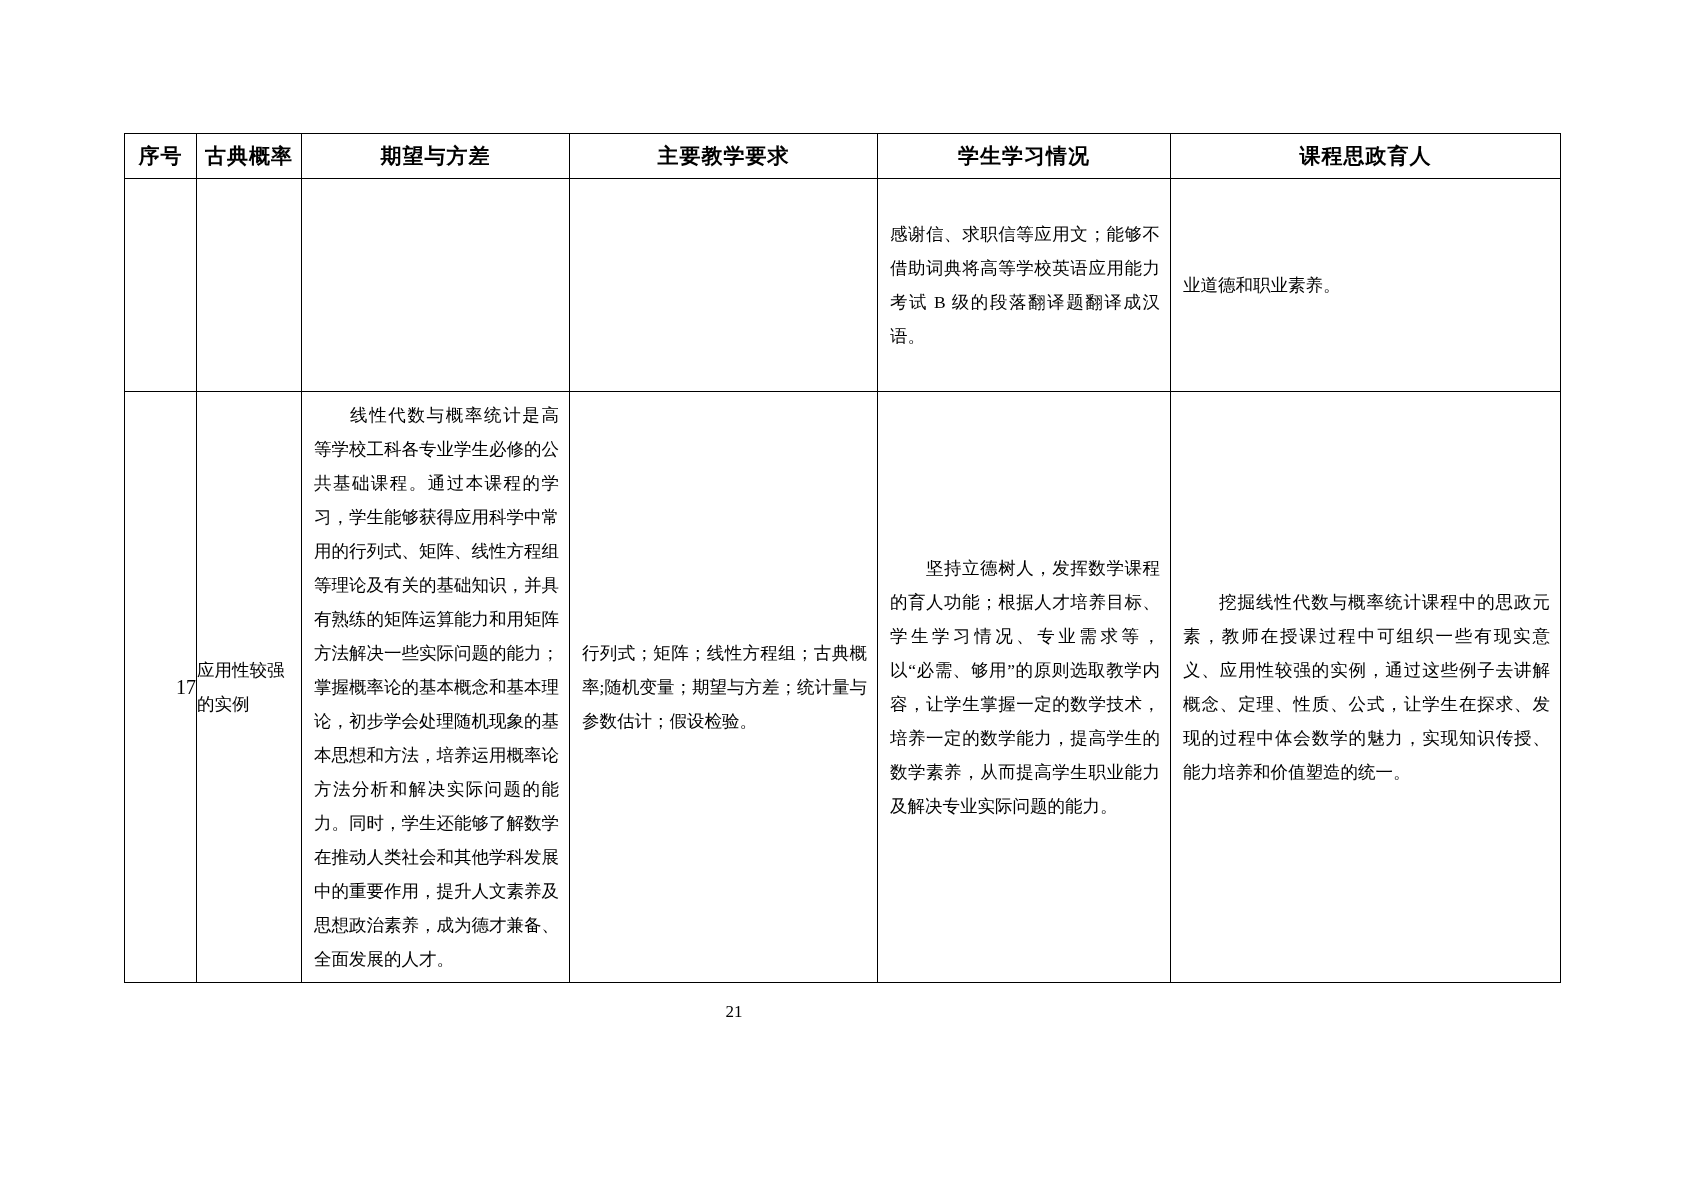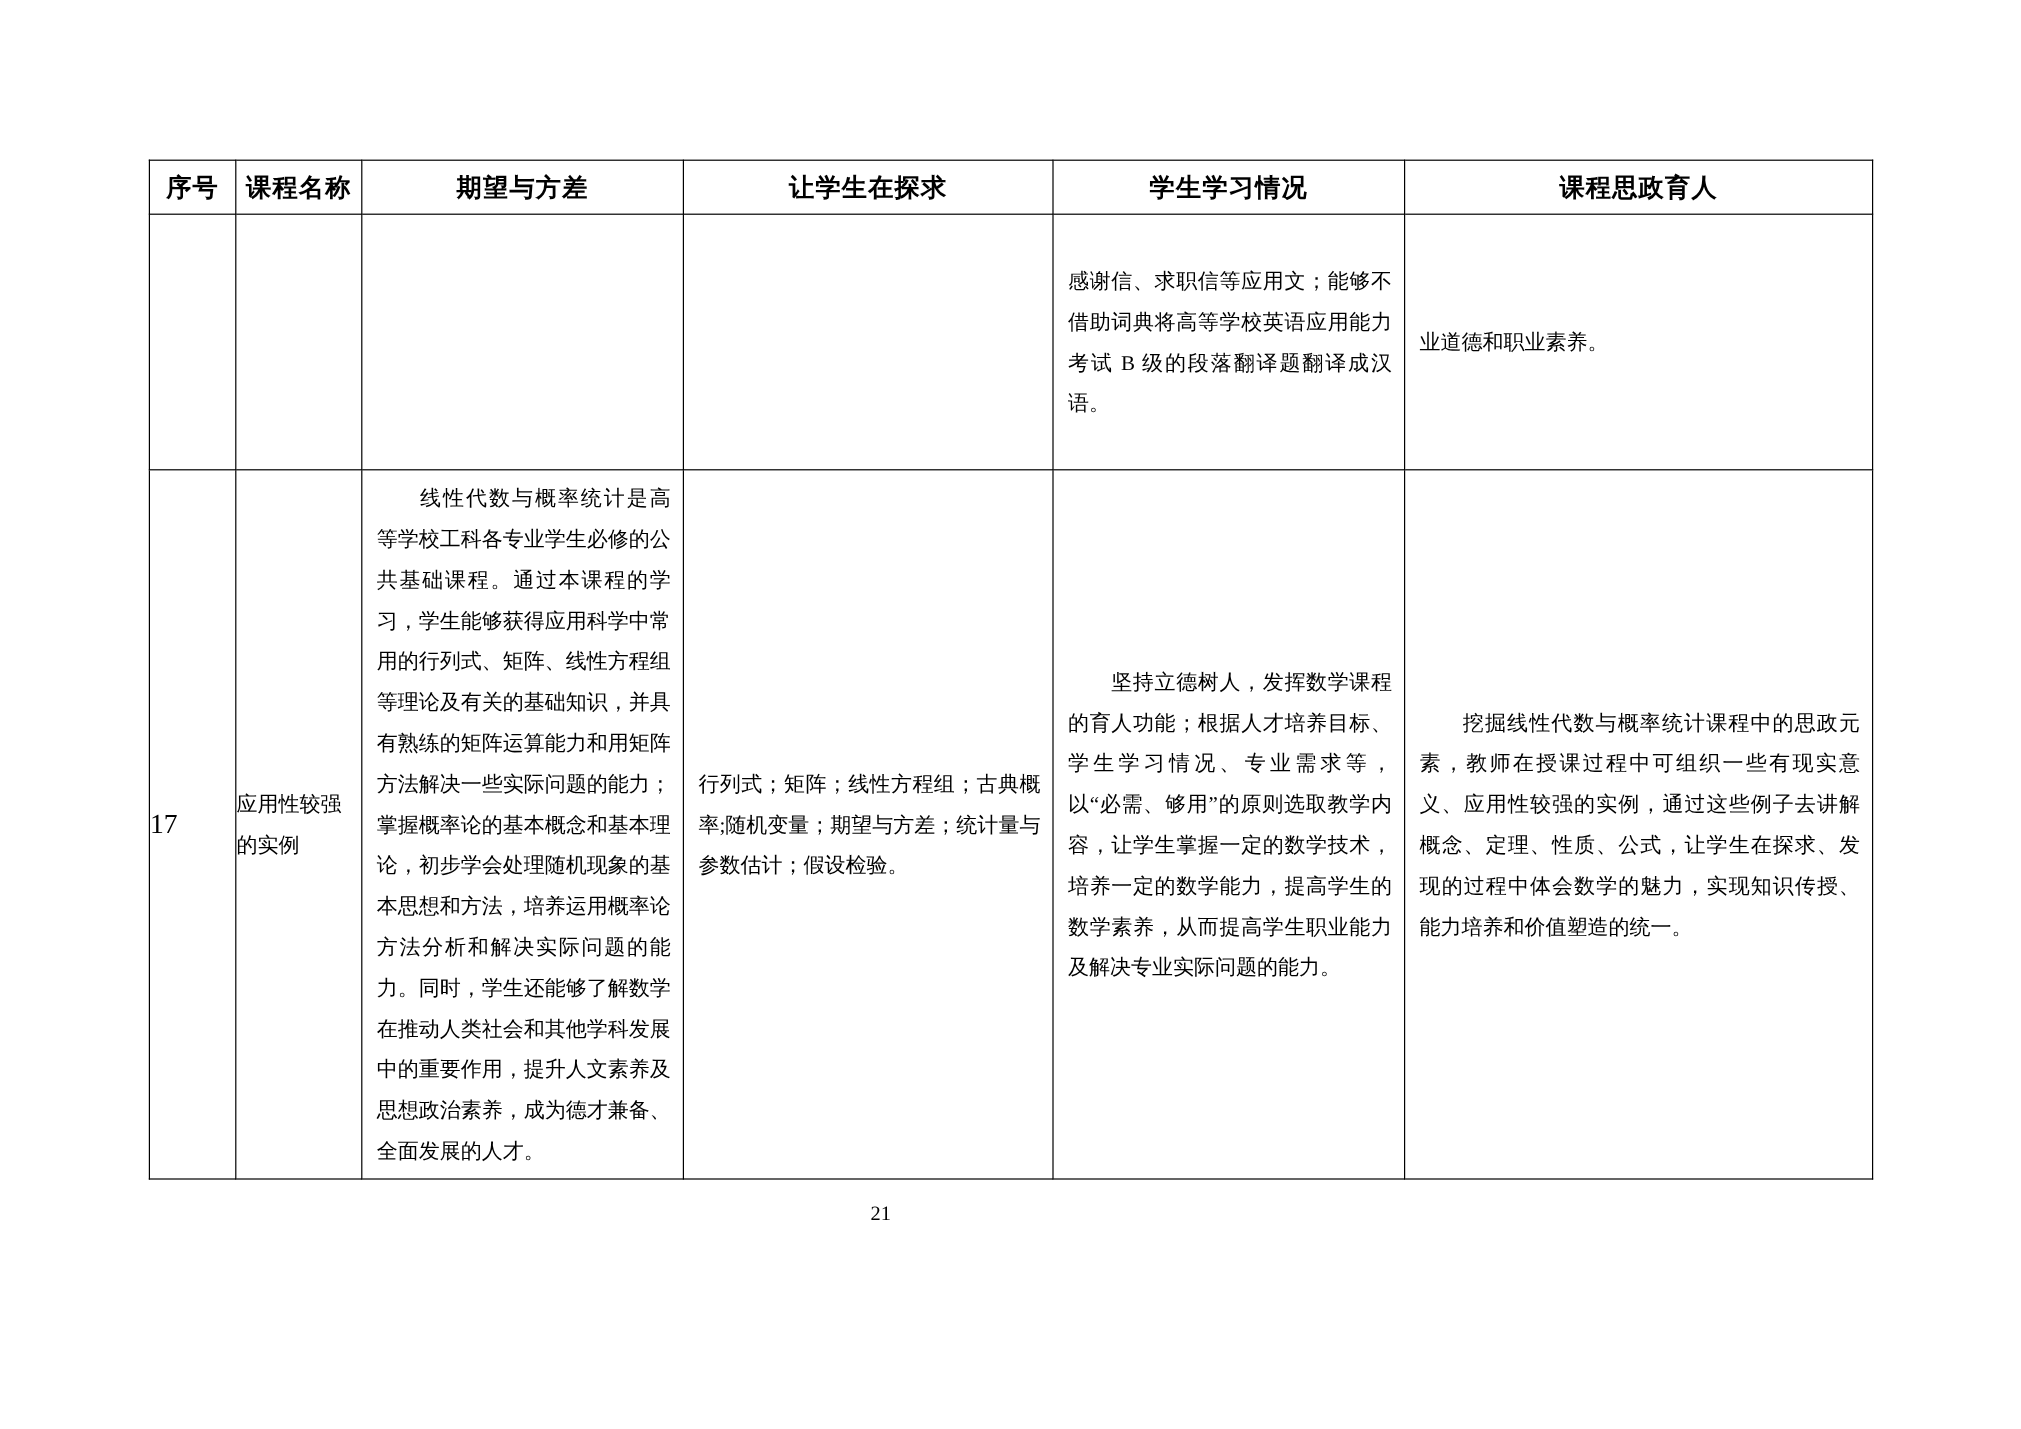--- a/index.html
+++ b/index.html
@@ -64,22 +64,22 @@
     text-justify: inter-ideograph;
   }
   .row-continued td {
     height: 212px;
     vertical-align: top;
   }
   .row-main td {
     height: 528px;
   }
   .no-cell {
-    text-align: left;
-    font-size: 23px;
+    text-align: right;
+    font-size: 20px;
     vertical-align: middle;
   }
   .name-cell {
     font-size: 17.5px;
     line-height: 34px;
     text-align: left;
     padding: 0 6px 0 10px;
     vertical-align: middle;
   }
   .goal-cell {
@@ -107,23 +107,23 @@
       <col class="c-no">
       <col class="c-name">
       <col class="c-goal">
       <col class="c-content">
       <col class="c-require">
       <col class="c-ideology">
     </colgroup>
     <thead>
       <tr>
         <th class="hdr-cell">序号</th>
-        <th class="hdr-cell">课程名称</th>
+        <th class="hdr-cell">古典概率</th>
         <th class="hdr-cell">期望与方差</th>
-        <th class="hdr-cell">让学生在探求</th>
+        <th class="hdr-cell">主要教学要求</th>
         <th class="hdr-cell">学生学习情况</th>
         <th class="hdr-cell">课程思政育人</th>
       </tr>
     </thead>
     <tbody>
       <tr class="row-continued">
         <td class="no-cell vtop"></td>
         <td class="name-cell vtop"></td>
         <td class="vtop">
           <div class="cell-inner justify"></div>

